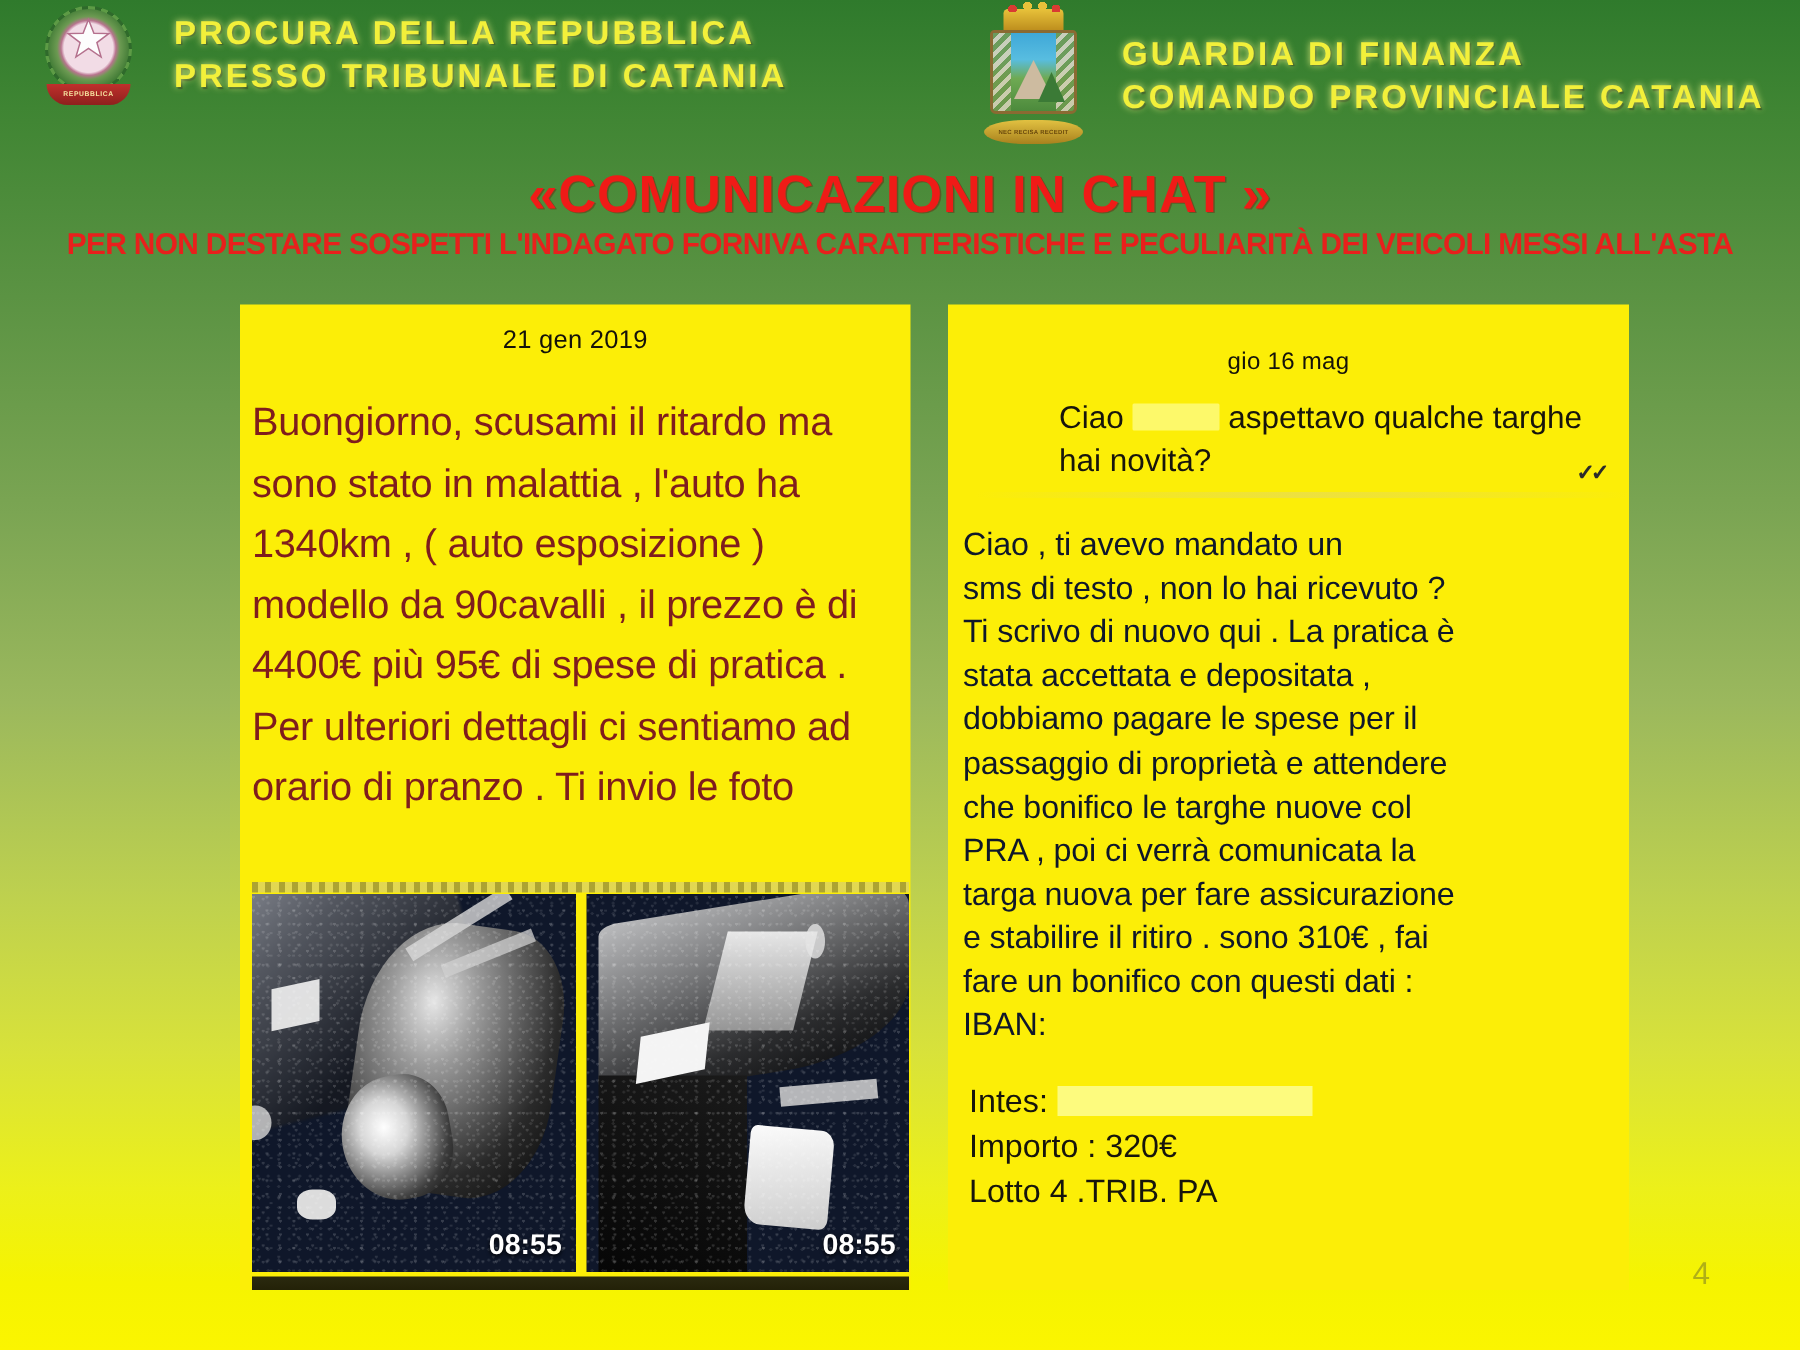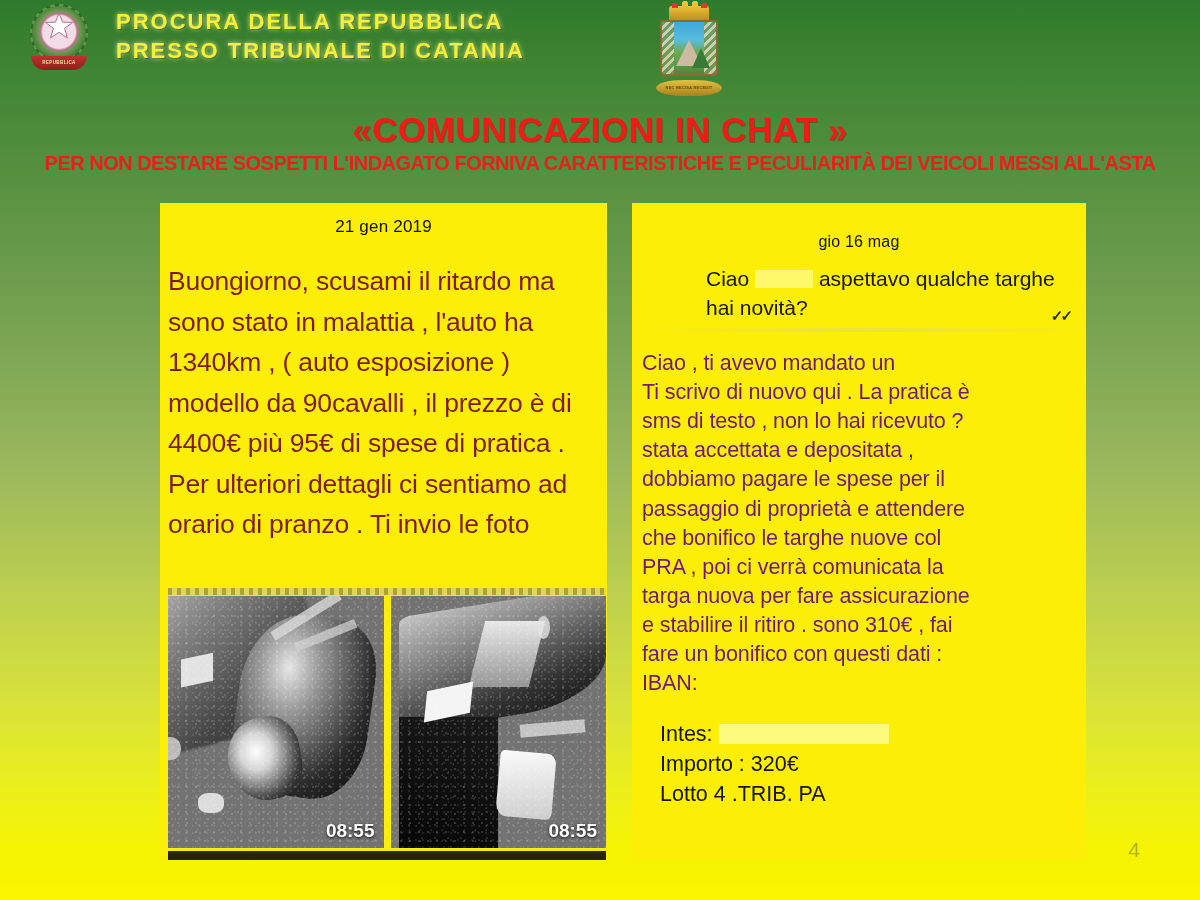--- a/index.html
+++ b/index.html
@@ -164,43 +164,43 @@
     position:absolute; right:4px; bottom:-4px;
     font-size:15px; color:#2b2b2b; letter-spacing:-3px;
     font-weight:bold;
   }
   .bubble-tail {
     position:absolute; left:-56px; right:-12px; bottom:-9px; height:4px;
     background:linear-gradient(to right, rgba(240,228,120,.0), rgba(225,214,110,.55), rgba(240,228,120,.0));
   }
 
   .msg-right-body {
-    margin:26px 0 0 10px; font-size:21.5px; color:#701a75;
+    margin:26px 0 0 10px; font-size:21.5px; color:#0f172a;
     line-height:1.355; letter-spacing:-.1px;
   }
   .msg-right-body div { white-space:nowrap; }
   .spacer-line { height:22px; }
 
   .bank-block {
-    margin:0 0 0 28px; font-size:21.5px; color:#17150c; line-height:1.39;
+    margin:0 0 0 14px; font-size:21.5px; color:#17150c; line-height:1.39;
   }
   .bank-block div { white-space:nowrap; }
   .redact-wide {
     display:inline-block; background:#fdfb7e; height:20px; width:170px;
     vertical-align:-3px;
   }
 
   
   .photo-row {
     position:absolute; left:8px; top:393px; width:438px; height:252px;
     display:flex; gap:7px;
   }
   .photo {
     position:relative; flex:1; overflow:hidden;
-    background:#737373;
+    background:#0f172a;
   }
   .photo .ph-time {
     position:absolute; right:9px; bottom:6px;
     color:#fff; font-size:19px; font-weight:600;
     text-shadow:0 1px 3px rgba(0,0,0,.9);
     z-index:5;
   }
   .grain {
     position:absolute; inset:0; opacity:.55;
     background-image:
@@ -291,20 +291,24 @@
     <div class="emblem-gdf">
       <div class="gdf-crown"></div>
       <div class="gdf-shield">
         <div class="gdf-bandL"></div>
         <div class="gdf-bandR"></div>
         <div class="gdf-mount"></div>
         <div class="gdf-mount2"></div>
       </div>
       <div class="gdf-scroll">NEC RECISA RECEDIT</div>
     </div>
+    <div class="hdr-text">
+      <div class="hdr-line">GUARDIA DI FINANZA</div>
+      <div class="hdr-line">COMANDO PROVINCIALE CATANIA</div>
+    </div>
   </div>
 
 </div>
 
 <div class="title-main">«COMUNICAZIONI IN CHAT »</div>
 <div class="title-sub">PER NON DESTARE SOSPETTI L'INDAGATO FORNIVA CARATTERISTICHE E PECULIARITÀ DEI VEICOLI MESSI ALL'ASTA</div>
 
 <div class="panel-left">
 
   <div class="chat-date">21 gen 2019</div>
@@ -360,22 +364,22 @@
       <span class="redact" style="width:58px"></span>
       <span>aspettavo qualche targhe</span>
     </div>
     <div>hai novità?</div>
     <div class="ticks">✓✓</div>
     <div class="bubble-tail"></div>
   </div>
 
   <div class="msg-right-body">
     <div>Ciao            , ti avevo mandato un</div>
+    <div>sms di testo , non lo hai ricevuto ?</div>
     <div>Ti scrivo di nuovo qui . La pratica è</div>
-    <div>sms di testo , non lo hai ricevuto ?</div>
     <div>stata accettata e depositata ,</div>
     <div>dobbiamo pagare le spese per il</div>
     <div>passaggio di proprietà e attendere</div>
     <div>che bonifico le targhe nuove col</div>
     <div>PRA , poi ci verrà comunicata la</div>
     <div>targa nuova per fare assicurazione</div>
     <div>e stabilire il ritiro . sono 310€ , fai</div>
     <div>fare un bonifico con questi dati :</div>
     <div>IBAN:</div>
     <div class="spacer-line"></div>

